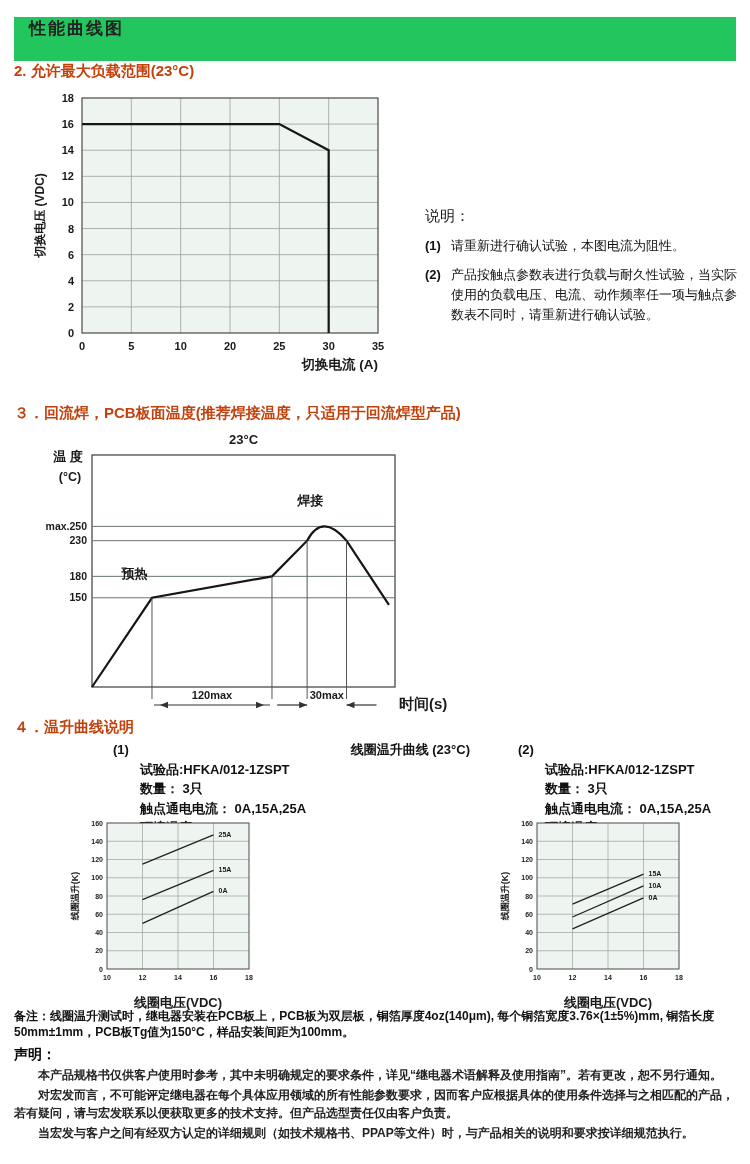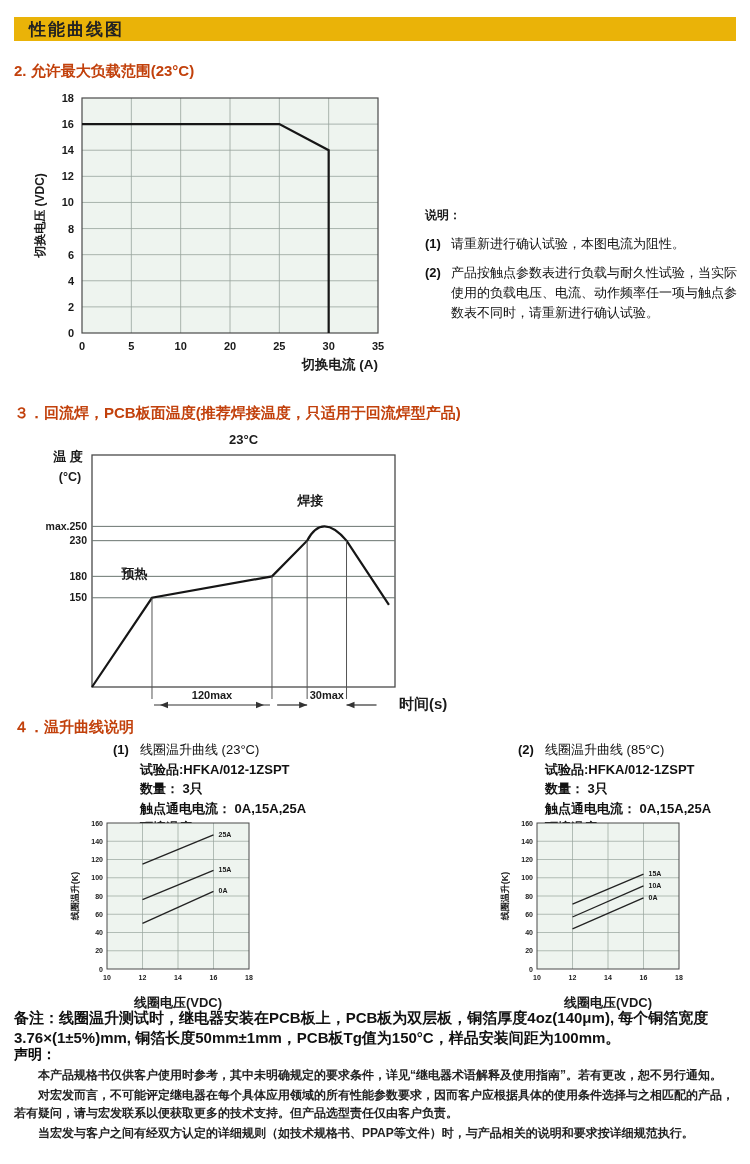--- a/index.html
+++ b/index.html
@@ -1,45 +1,45 @@
 <!DOCTYPE html>
 <html><head>
 <meta charset="utf-8">
 <style>
   html,body{margin:0;padding:0;background:#fff;}
   .page{
     position:relative;width:750px;height:1164px;background:#ffffff;overflow:hidden;
     font-family:"Liberation Sans","DejaVu Sans",sans-serif;color:#1a1a1a;
   }
   .header-bar{
-    position:absolute;left:14px;top:17px;width:722px;height:24px;
-    background:#eab308;display:flex;align-items:flex-end;
+    position:absolute;left:14px;top:17px;width:722px;height:44px;
+    background:#22c55e;display:flex;align-items:flex-start;
   }
   .header-bar .title{font-size:17px;font-weight:bold;color:#222;padding-left:15px;letter-spacing:2px;}
   .sec-heading{position:absolute;font-size:15px;font-weight:bold;color:#c2410c;}
   #s2h{left:14px;top:62px;}
   #s3h{left:14px;top:404px;}
   #s4h{left:14px;top:718px;}
   .chart-mount{position:absolute;}
   #chart-max-load{left:28px;top:86px;}
   #chart-reflow{left:30px;top:428px;}
   #chart-tr23{left:67px;top:815px;}
   #chart-tr85{left:497px;top:815px;}
   .notes{position:absolute;left:425px;top:207px;width:318px;}
-  .notes .ntitle{font-weight:bold;font-size:12px;margin-bottom:10px;}
+  .notes .ntitle{font-weight:normal;font-size:15px;margin-bottom:10px;}
   .note{display:flex;font-size:13px;line-height:1.55;margin-bottom:9px;color:#111;}
   .note .num{flex:0 0 26px;font-weight:bold;}
   .note .ntext{flex:1;}
   .coil-info{position:absolute;width:330px;font-size:13px;line-height:1.5;color:#111;}
   #info1{left:140px;top:740px;}
   #info2{left:545px;top:740px;}
   .coil-info .blknum{position:absolute;left:-27px;top:0;font-weight:bold;}
-  .coil-info .blktitle{font-weight:normal;}
+  .coil-info .blktitle{font-weight:bold;text-align:right;}
   .coil-info .iline{font-weight:bold;}
-  .remark{position:absolute;left:14px;top:1008px;width:724px;font-size:15px;font-weight:bold;line-height:1.35;color:#111;}
+  .remark{position:absolute;left:14px;top:1008px;width:724px;font-size:12px;font-weight:bold;line-height:1.35;color:#111;}
   .decl-title{position:absolute;left:14px;top:1046px;font-size:14px;font-weight:bold;color:#000;}
   .decl-body{position:absolute;left:14px;top:1066px;width:730px;font-size:12px;line-height:1.5;color:#222;}
   .decl-body p{margin:0 0 2px 0;text-indent:2em;font-weight:bold;}
   svg text{font-family:"Liberation Sans","DejaVu Sans",sans-serif;}
 </style>
 </head>
 <body>
 
 <div class="page">
 

